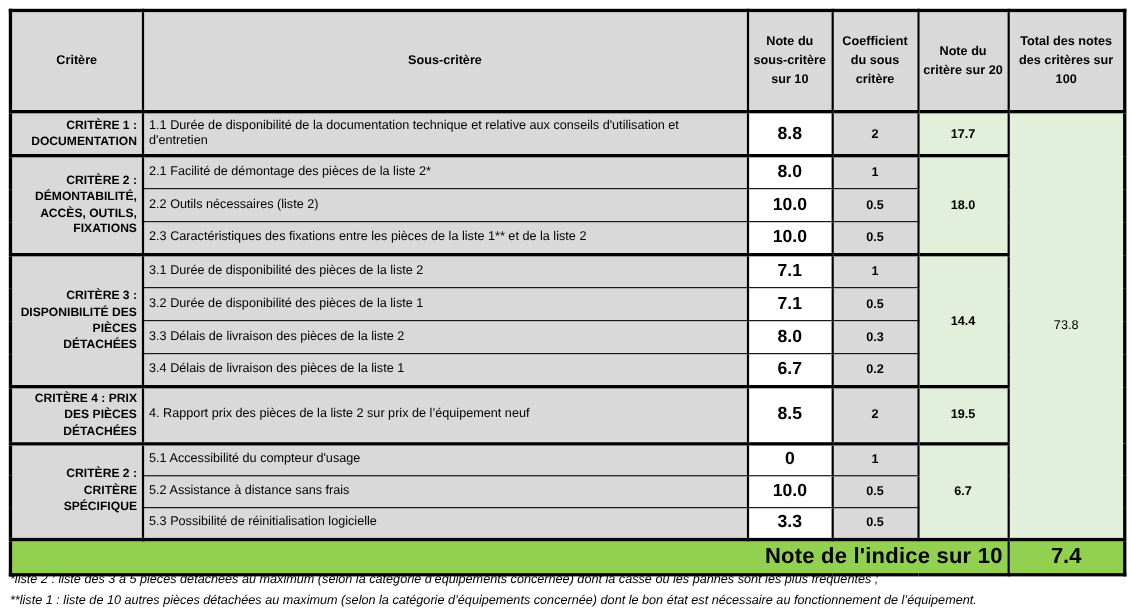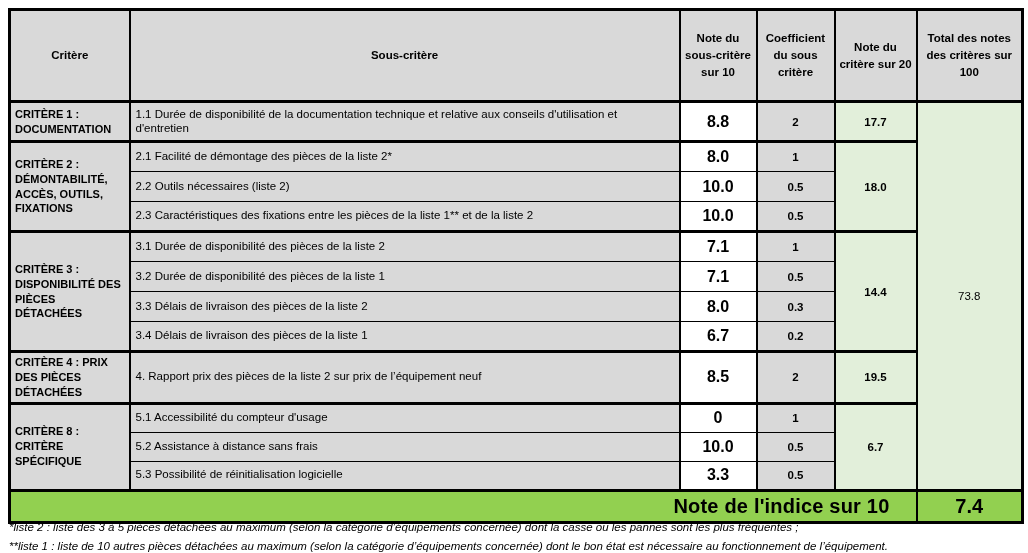--- a/index.html
+++ b/index.html
@@ -42,39 +42,39 @@
   tr.r40 { height: 40px; }
   tr.r30 { height: 30px; }
   tr.r38 { height: 38px; }
   tr.r29 { height: 29px; }
   tr.idxrow { height: 32px; }
 
   td.crit {
     background: #d9d9d9;
     font-weight: bold;
     font-size: 11px;
-    text-align: left;
+    text-align: right;
     line-height: 1.35;
     padding: 2px 4px;
   }
   td.sub {
     background: #d9d9d9;
     font-size: 11.5px;
     text-align: left;
     line-height: 1.2;
     padding: 2px 5px;
     margin-top: 10px;
   }
   td.note  { background: #ffffff; font-weight: bold; font-size: 16px; text-align: center; }
   td.coeff { background: #d9d9d9; font-weight: bold; font-size: 11.5px; text-align: center; }
   td.n20   { background: #e2efda; font-weight: bold; font-size: 11.5px; text-align: center; }
   td.total { background: #e2efda; font-weight: normal; font-size: 11.5px; text-align: center; }
 
   tr.idxrow td { background: #92d050; font-weight: bold; font-size: 20px; }
-  td.idxlabel { text-align: right; padding-right: 26px; letter-spacing: 0.2px; }
+  td.idxlabel { text-align: right; padding-right: 4px; letter-spacing: 0.2px; }
   td.idxval   { text-align: center; }
 
   .footnotes {
     position: absolute; left: 9px; top: 518px; width: 1014px;
     font-style: italic;
     font-size: 11.5px;
     line-height: 19px;
     white-space: nowrap;
   }
 </style>
@@ -155,21 +155,21 @@
 
     <tr class="bs r38">
       <td class="crit">CRITÈRE 4 : PRIX DES PIÈCES DÉTACHÉES</td>
       <td class="sub">4. Rapport prix des pièces de la liste 2 sur prix de l’équipement neuf</td>
       <td class="note">8.5</td>
       <td class="coeff">2</td>
       <td class="n20">19.5</td>
     </tr>
 
     <tr class="bs r29">
-      <td class="crit" rowspan="3">CRITÈRE 8 : CRITÈRE SPÉCIFIQUE</td>
+      <td class="crit" rowspan="3">CRITÈRE 2 : CRITÈRE SPÉCIFIQUE</td>
       <td class="sub">5.1 Accessibilité du compteur d'usage</td>
       <td class="note">0</td>
       <td class="coeff">1</td>
       <td class="n20" rowspan="3">6.7</td>
     </tr>
     <tr class="r29">
       <td class="sub">5.2 Assistance à distance sans frais</td>
       <td class="note">10.0</td>
       <td class="coeff">0.5</td>
     </tr>

